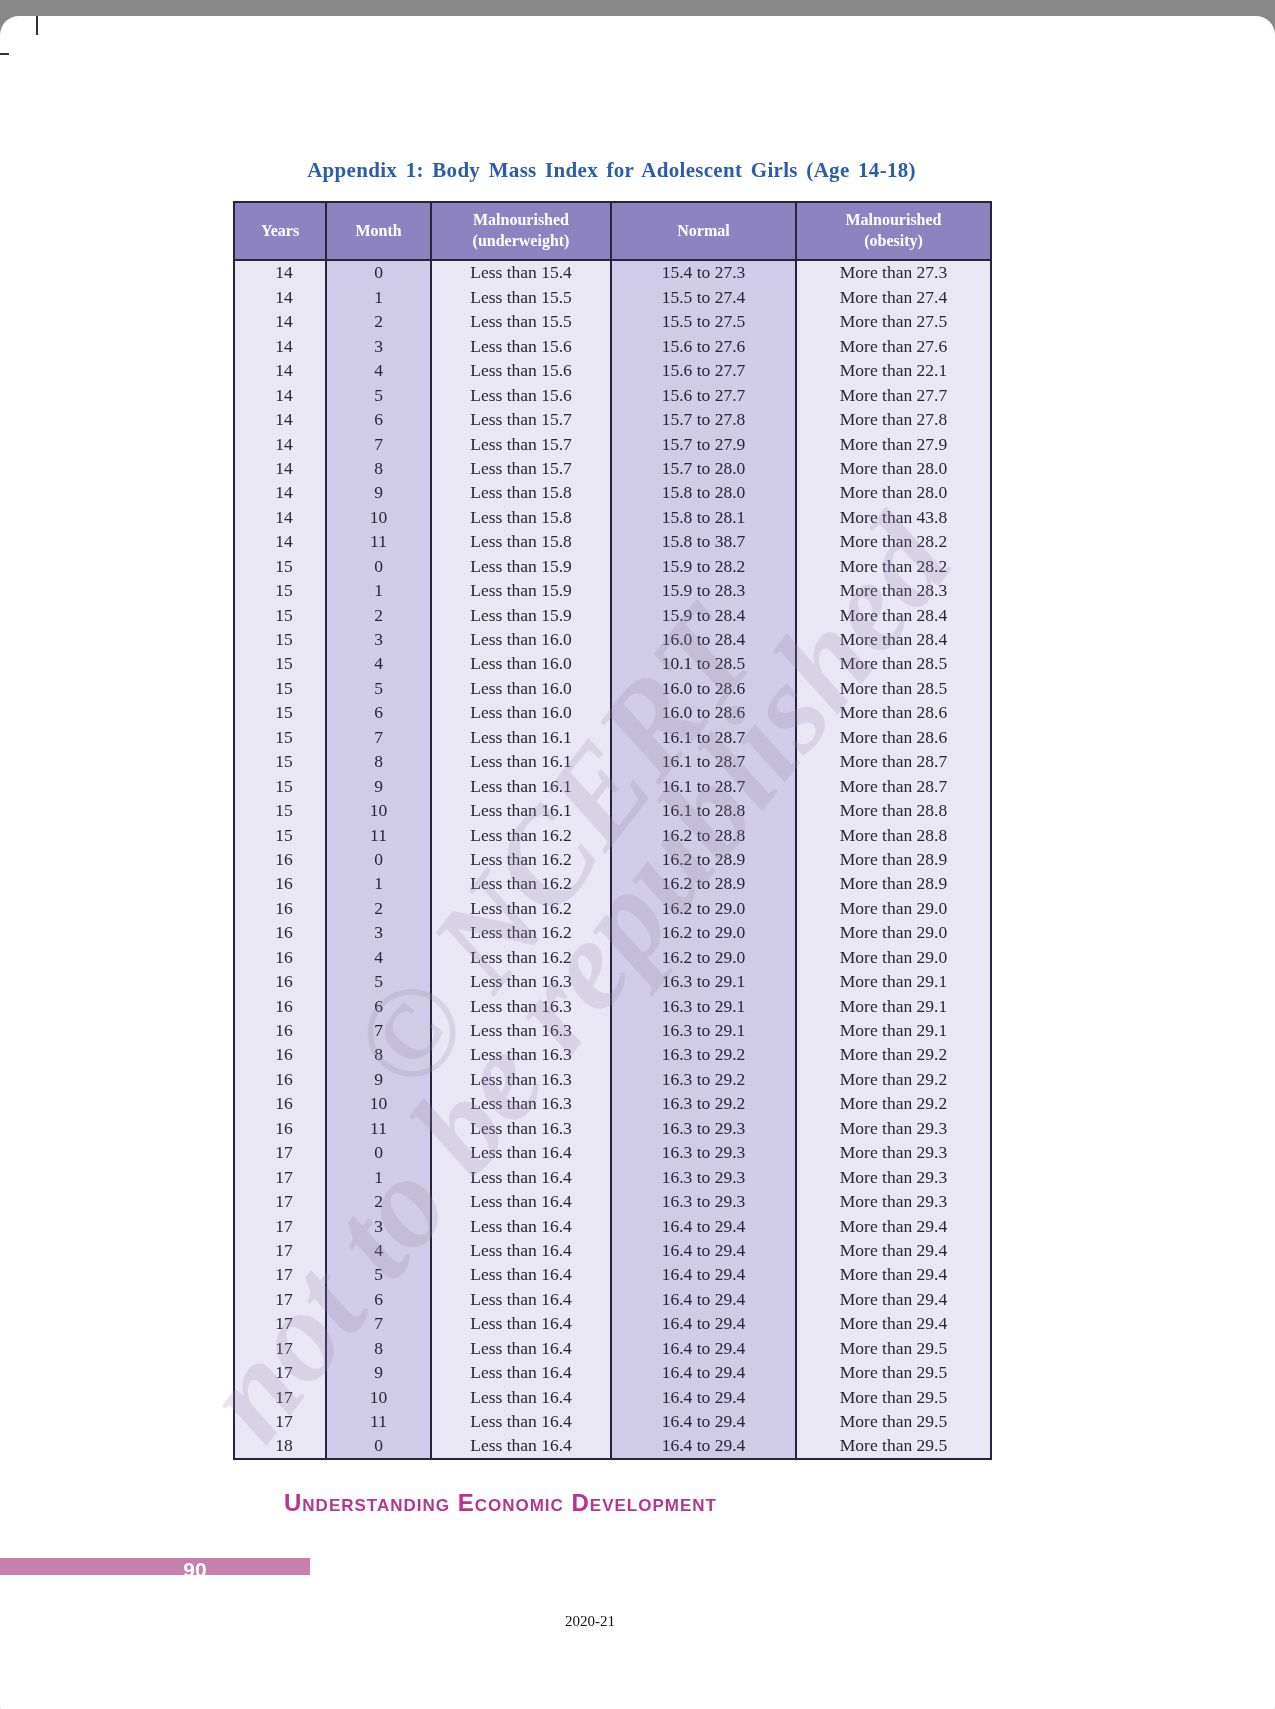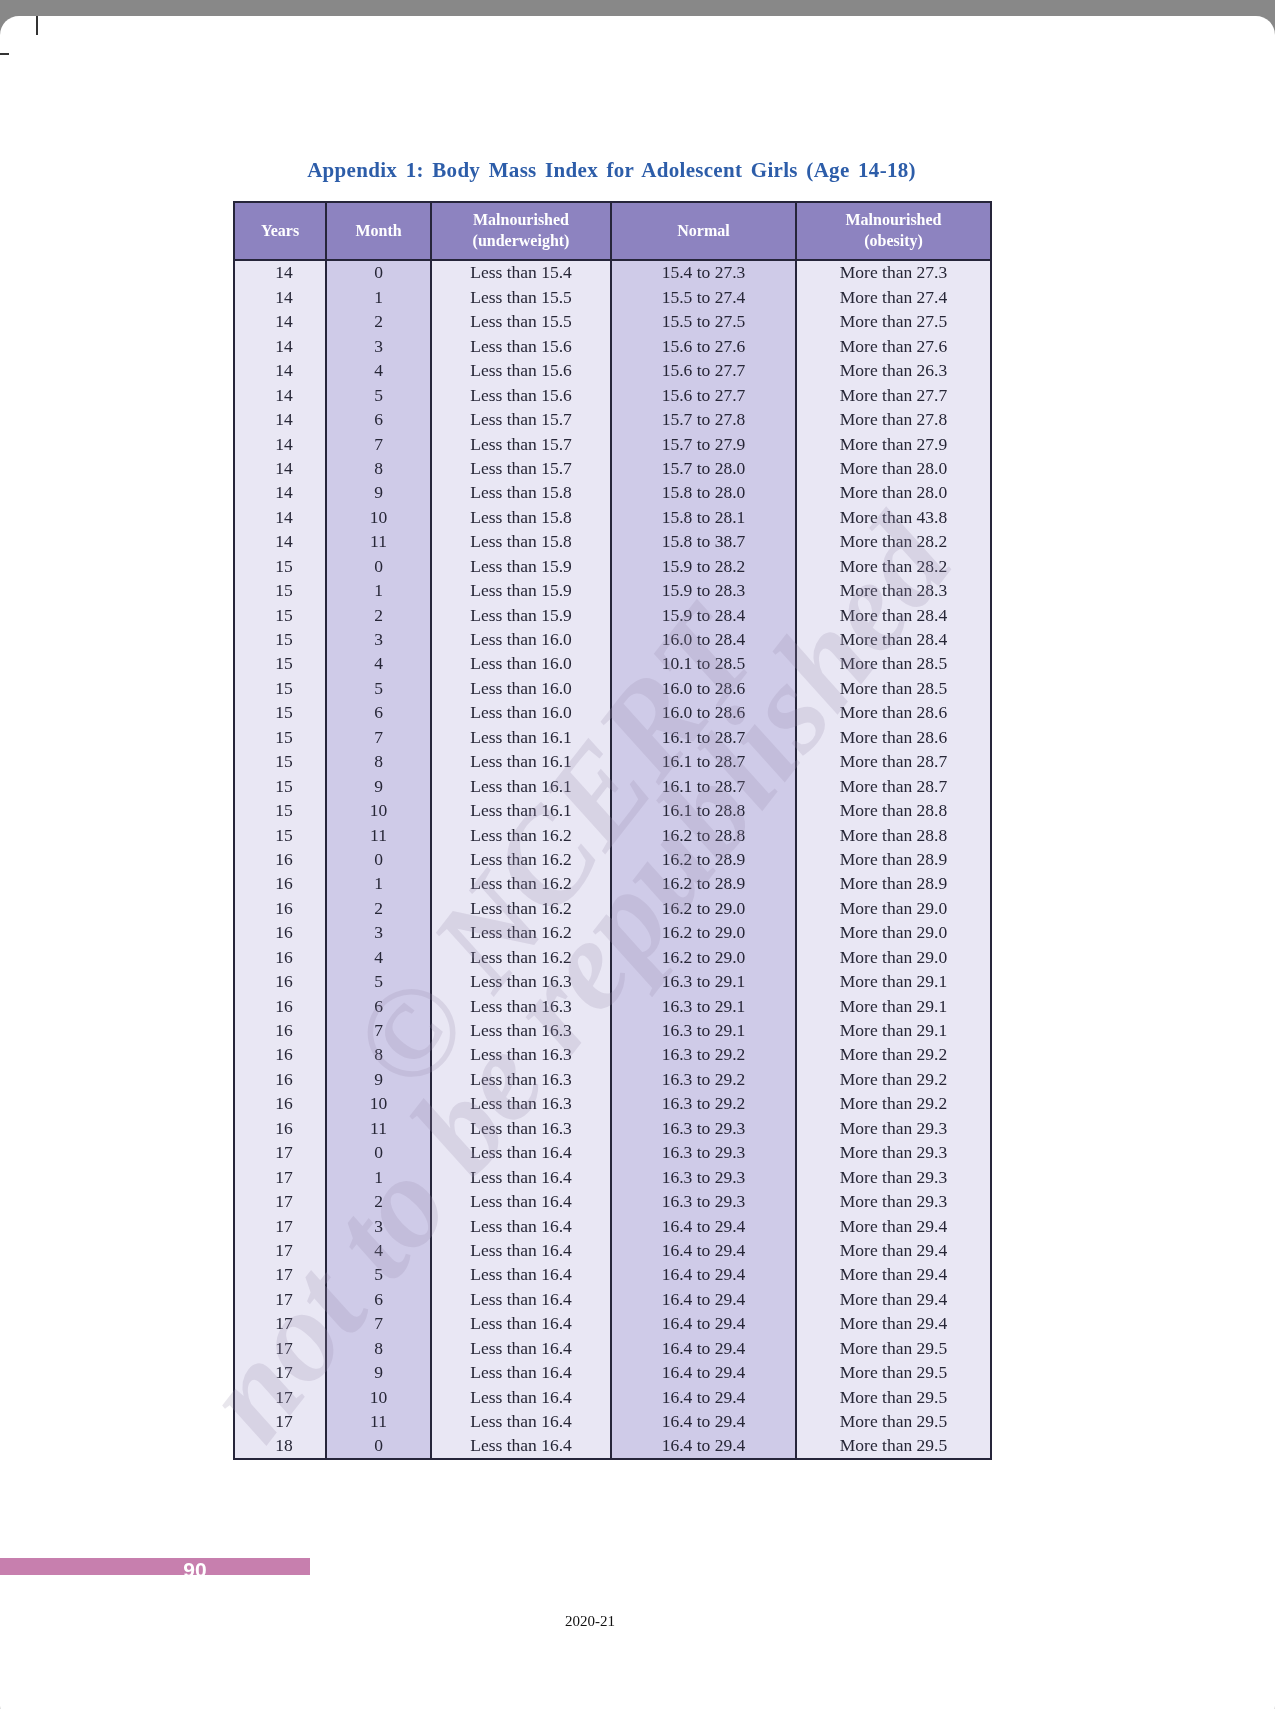--- a/index.html
+++ b/index.html
@@ -167,21 +167,21 @@
           <td>3</td>
           <td>Less than 15.6</td>
           <td>15.6 to 27.6</td>
           <td>More than 27.6</td>
         </tr>
         <tr>
           <td>14</td>
           <td>4</td>
           <td>Less than 15.6</td>
           <td>15.6 to 27.7</td>
-          <td>More than 26.3</td>
+          <td>More than 22.1</td>
         </tr>
         <tr>
           <td>14</td>
           <td>5</td>
           <td>Less than 15.6</td>
           <td>15.6 to 27.7</td>
           <td>More than 27.7</td>
         </tr>
         <tr>
           <td>14</td>
@@ -488,15 +488,16 @@
   </table>
 
   <div class="watermark">
     <span class="wm-line wm-1">© NCERT</span>
     <span class="wm-line wm-2">not to be republished</span>
   </div>
 
   <div class="footer-bar">
     <div class="page-number">90</div>
   </div>
+  <div class="book-title">Understanding Economic Development</div>
   <div class="edition-year">2020-21</div>
 
 </div>
 
 </body></html>

